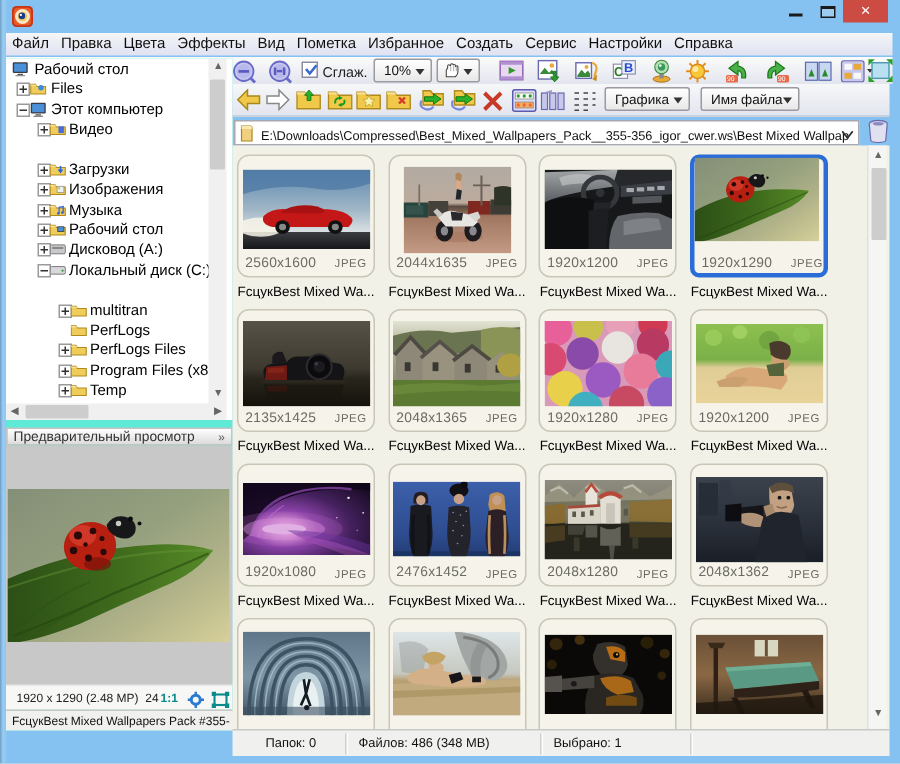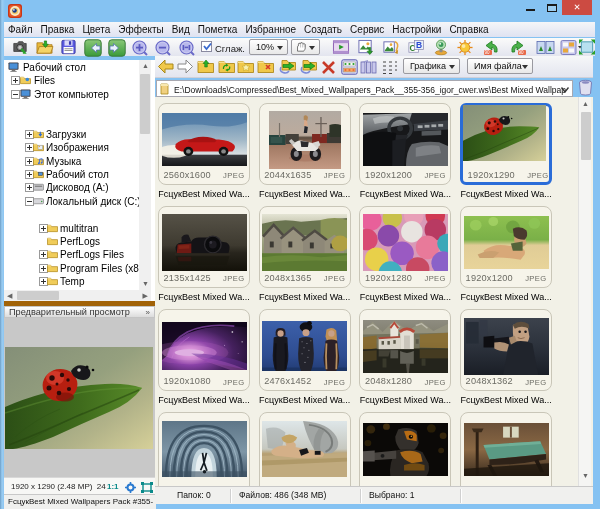--- a/index.html
+++ b/index.html
@@ -5,36 +5,36 @@
 html,body{width:600px;height:509px;overflow:hidden}
 body{font-family:"Liberation Sans",sans-serif;position:relative;background:#85c2f2}
 .abs{position:absolute}
 #frame{position:absolute;inset:0;background:linear-gradient(90deg,#6d9ec6 0px,#9bcdf2 2px,#85c2f2 5px)}
 #titlebar{position:absolute;left:0;top:0;width:600px;height:22px;color:#15151d;font-size:12px}
 #title-text{position:absolute;left:35px;top:5px;font-size:10.5px;letter-spacing:0px;white-space:nowrap}
 #closebtn{position:absolute;left:562px;top:0;width:30px;height:15px;background:#cc4b42;color:#fff;text-align:center;font-size:8.5px;line-height:15px}
 #menubar{position:absolute;left:4px;top:22px;width:591px;height:15px;background:linear-gradient(#f5f6f8,#dfe2f1);font-size:10px;color:#111;display:flex;align-items:center}
 #menubar span{padding:0 4px}
 #toolbar1{position:absolute;left:4px;top:38px;width:591px;height:18px;background:linear-gradient(#fbfbfa,#e3e5ef)}
-#leftpanel{position:absolute;left:4px;top:60px;width:151px;height:448px;background:#a16207}
+#leftpanel{position:absolute;left:4px;top:39px;width:151px;height:448px;background:#5eead4}
 #tree{position:absolute;left:0px;top:0px;width:151px;height:241px;background:#fff;overflow:hidden}
 .trow{position:absolute;height:13px;font-size:10px;color:#000;white-space:nowrap}
 .texp{position:absolute;width:9px;height:9px;border:1px solid #9a9a9a;background:#fff;top:2px}
 .texp:before{content:"";position:absolute;left:1px;top:3px;width:5px;height:1px;background:#333}
 .texp.plus:after{content:"";position:absolute;left:3px;top:1px;width:1px;height:5px;background:#333}
 .tico{position:absolute;top:1px;width:11px;height:10px}
 .tlabel{position:absolute;top:1px}
 #vscr-tree{position:absolute;left:135px;top:0;width:12px;height:231px;background:#f0f0f0}
 #hscr-tree{position:absolute;left:0px;top:230px;width:147px;height:11px;background:#f0f0f0}
 .scrthumb{position:absolute;background:#cdcdcd;border-radius:1px}
 .arr{position:absolute;color:#666;font-size:7px;line-height:10px}
 #prevhdr{position:absolute;left:0;top:246px;width:151px;height:12px;background:linear-gradient(#fefefe,#dcdcdc);border:1px solid #c4c4c4;font-size:9.2px;color:#333;line-height:11px;padding-left:4px}
 #prevarea{position:absolute;left:0;top:258px;width:151px;height:159px;background:#c8c8c8}
 #infobar{position:absolute;left:0;top:417px;width:151px;height:17px;background:#f7f7f5;border-top:1px solid #d8d8d8;font-size:8px;color:#222;line-height:17px;white-space:nowrap}
-#statusL{position:absolute;left:0;top:434px;width:152px;height:24px;background:#f0f0ee;border-top:1px solid #c8c8c8;font-size:8px;color:#111;line-height:14px;padding-left:4px;white-space:nowrap;overflow:hidden}
+#statusL{position:absolute;left:0;top:434px;width:152px;height:14px;background:#f0f0ee;border-top:1px solid #c8c8c8;font-size:8px;color:#111;line-height:14px;padding-left:4px;white-space:nowrap;overflow:hidden}
 #rightpanel{position:absolute;left:155px;top:56px;width:438px;height:448px}
 #toolbar2{position:absolute;left:0;top:0;width:438px;height:22px;background:linear-gradient(#f6f7f8,#e3e5ef);border-bottom:1px solid #d0d0d8}
 .ddbox{position:absolute;height:16px;background:linear-gradient(#fff,#e8e8e8);border:1px solid #9a9aa0;border-radius:2px;font-size:9px;color:#111;line-height:15px;padding-left:6px}
 .ddbox .da{position:absolute;right:4px;top:5.5px;width:0;height:0;border-left:3.5px solid transparent;border-right:3.5px solid transparent;border-top:4px solid #333}
 #addrinput{position:absolute;left:1px;top:24px;width:417px;height:17px;background:#fff;border:1px solid #a8a8b0;font-size:8.5px;color:#111;line-height:15px;white-space:nowrap;overflow:hidden}
 #thumbs{position:absolute;left:0;top:41px;width:438px;height:389px;background:#f2f1e7;overflow:hidden}
 #vscr-thumbs{position:absolute;left:423px;top:41px;width:13px;height:389px;background:#f5f5f3;border-left:1px solid #e0e0e0}
 .card{position:absolute;width:92px;height:82px;background:#f6f4ea;border:1px solid #c9c6b8;border-radius:8px}
 .card.sel{border:3px solid #2a6cd8;border-radius:6px}
 .cdim{position:absolute;left:4.5px;bottom:3.5px;width:81px;font-size:9.2px;letter-spacing:0.2px;color:#6b6b64;display:flex;justify-content:space-between}
@@ -249,20 +249,29 @@
 <div class="trow" style="left:0;top:27.6px;width:147px">
         <div class="texp" style="left:7px"></div>
         <svg class="tico" style="left:16px" width="10" height="10" viewBox="0 0 12 11">
           <rect x="0.5" y="0.5" width="11" height="8" rx="1" fill="#3a3a44"></rect>
           <rect x="1.5" y="1.5" width="9" height="6" fill="#4a90d8"></rect>
           <rect x="4" y="9" width="4" height="1" fill="#555"></rect>
           <rect x="2.5" y="10" width="7" height="1" fill="#888"></rect>
         </svg>
         <div class="tlabel" style="left:30px">Этот компьютер</div>
       </div>
+<div class="trow" style="left:0;top:41.0px;width:147px">
+        <div class="texp plus" style="left:21px"></div>
+        <svg class="tico" style="left:29px" width="10" height="10" viewBox="0 0 12 11">
+          <path d="M0.5 2.5 L4 2.5 L5 4 L11.5 4 L11.5 9.5 L0.5 9.5 Z" fill="#f0cc5a" stroke="#b08a1e" stroke-width="0.8"></path>
+          <path d="M0.5 2.5 L4 2.5 L5 3.6 L0.5 3.6 Z" fill="#f8e090"></path>
+          <rect x="6.5" y="3.5" width="4" height="5" fill="#4a6ad8"></rect>
+        </svg>
+        <div class="tlabel" style="left:42px">Видео</div>
+      </div>
 <div class="trow" style="left:0;top:81.2px;width:147px">
         <div class="texp plus" style="left:21px"></div>
         <svg class="tico" style="left:29px" width="10" height="10" viewBox="0 0 12 11">
           <path d="M0.5 2.5 L4 2.5 L5 4 L11.5 4 L11.5 9.5 L0.5 9.5 Z" fill="#f0cc5a" stroke="#b08a1e" stroke-width="0.8"></path>
           <path d="M0.5 2.5 L4 2.5 L5 3.6 L0.5 3.6 Z" fill="#f8e090"></path>
           <rect x="5.5" y="3.5" width="5" height="4.5" fill="#e8f0f8" stroke="#888" stroke-width="0.5"></rect>
           <circle cx="7" cy="5" r="0.8" fill="#e8a83a"></circle>
         </svg>
         <div class="tlabel" style="left:42px">Изображения</div>
       </div>

